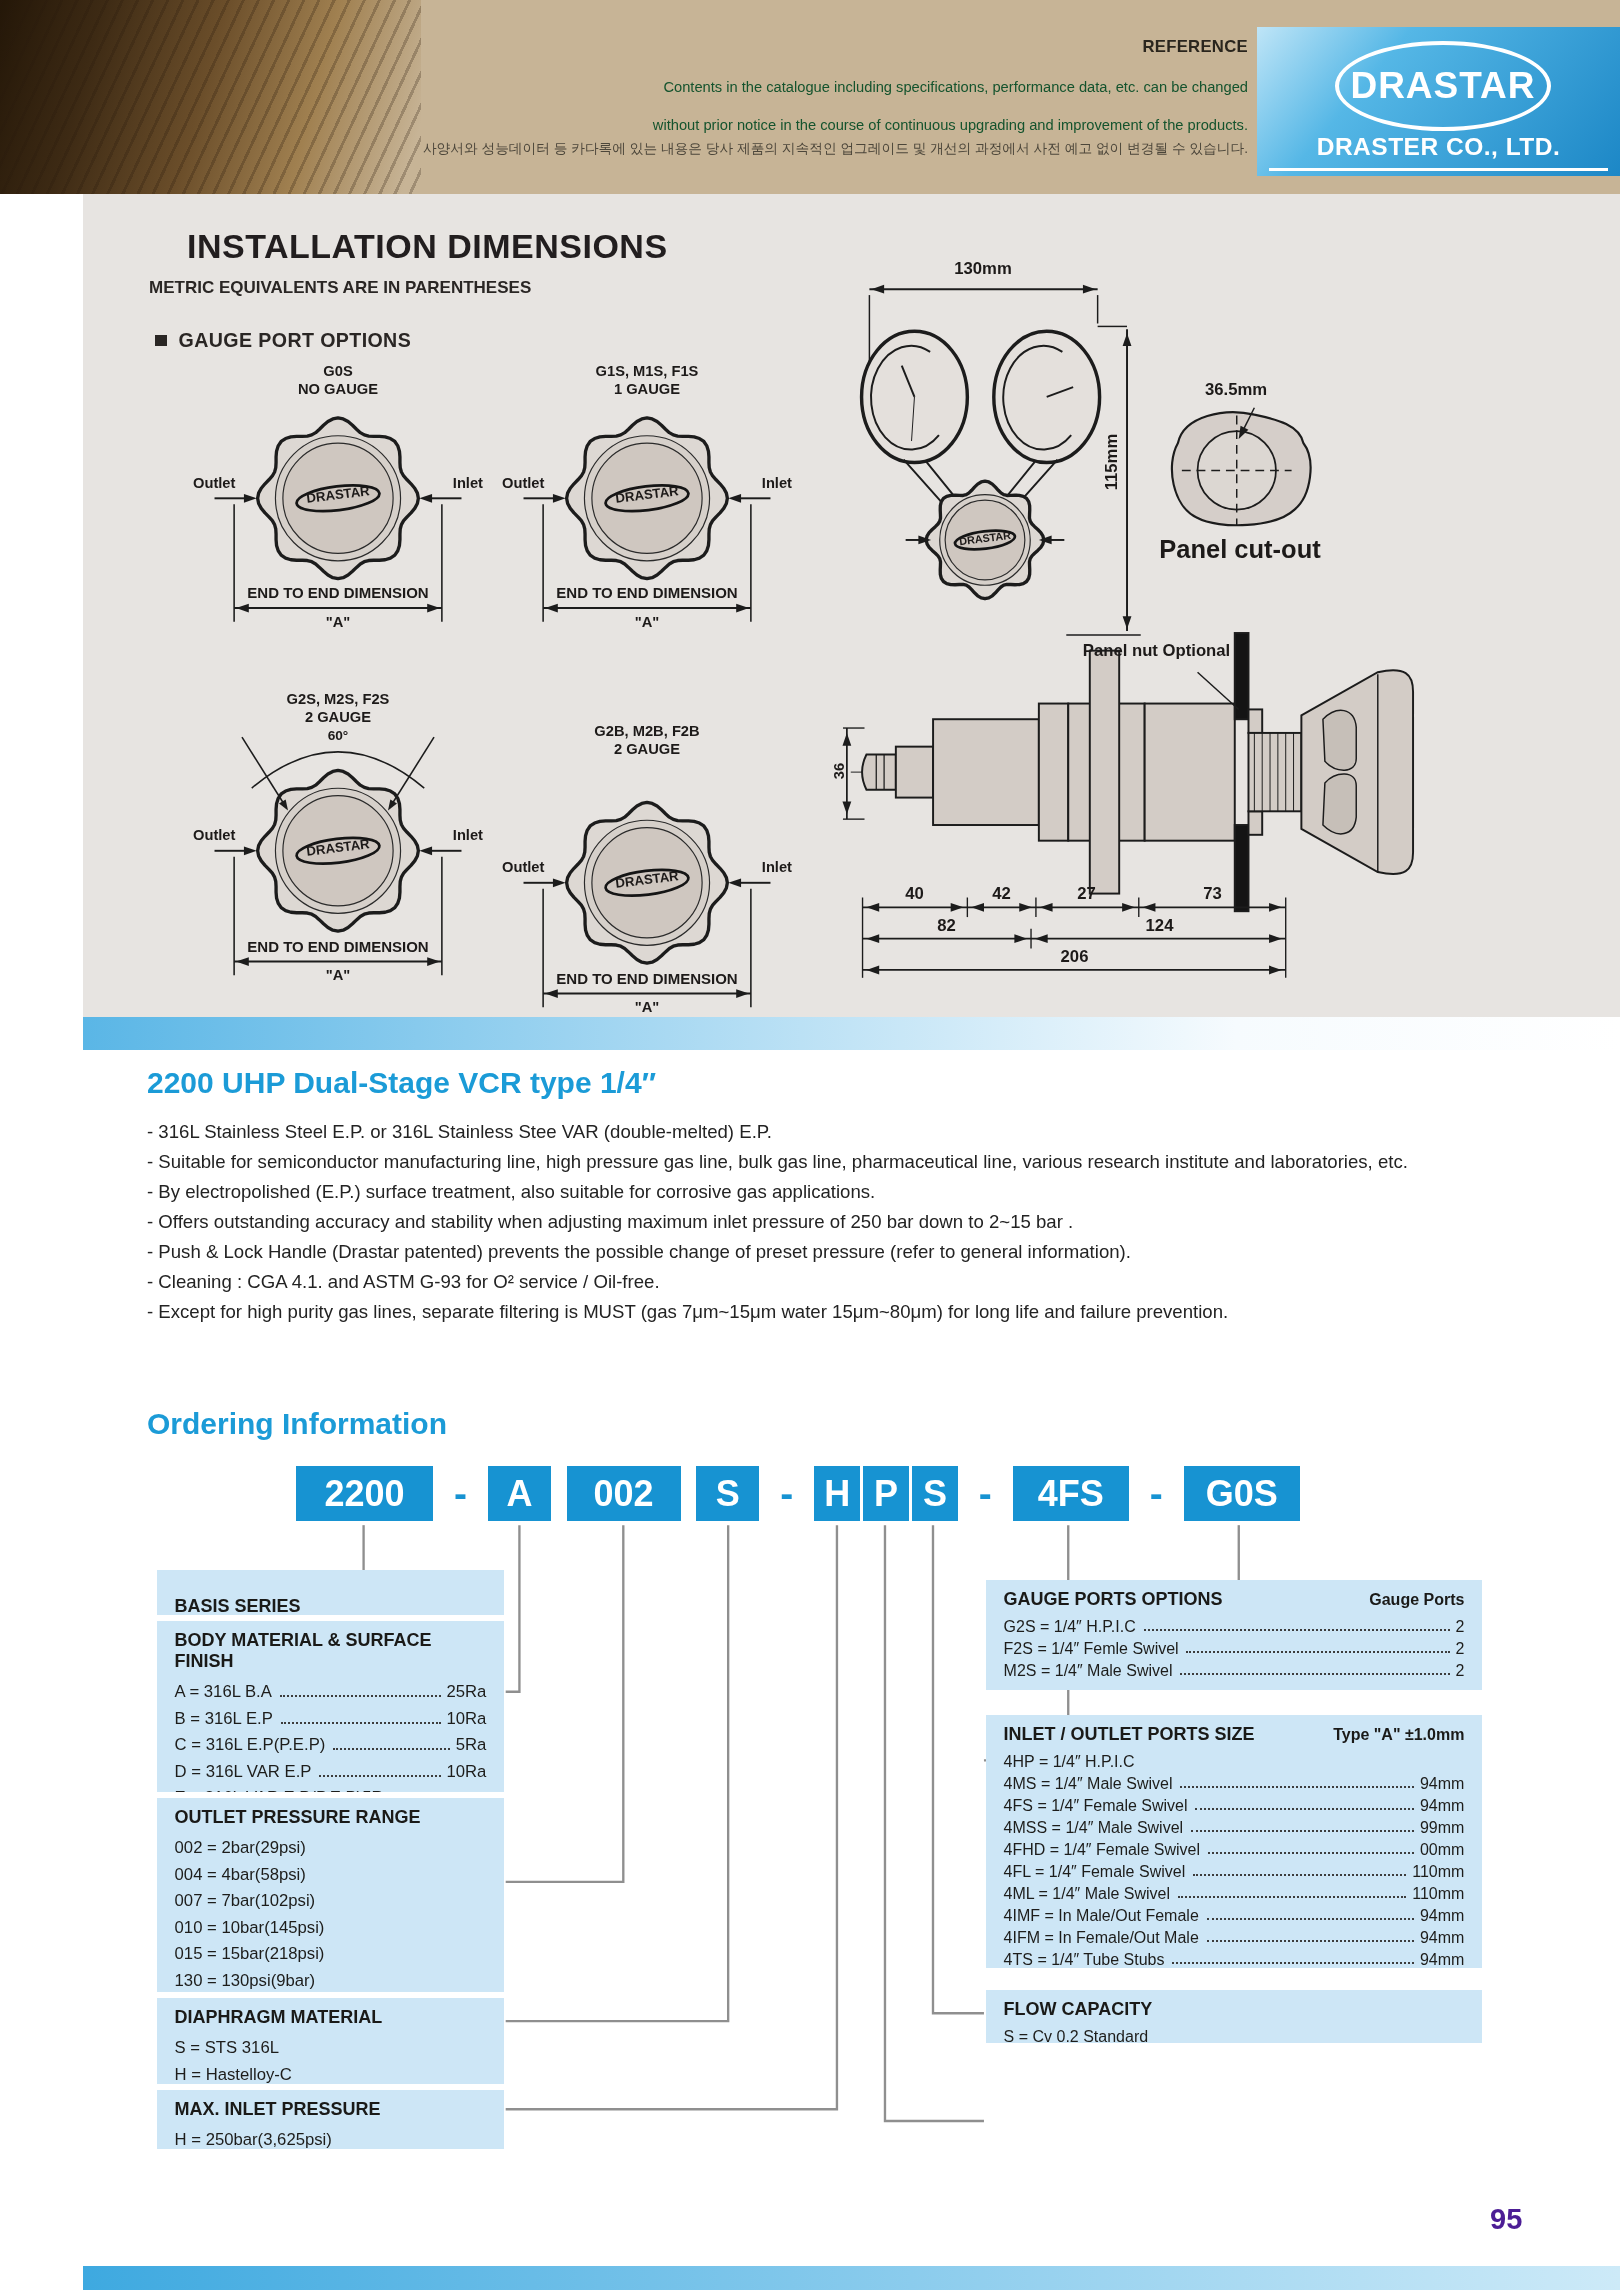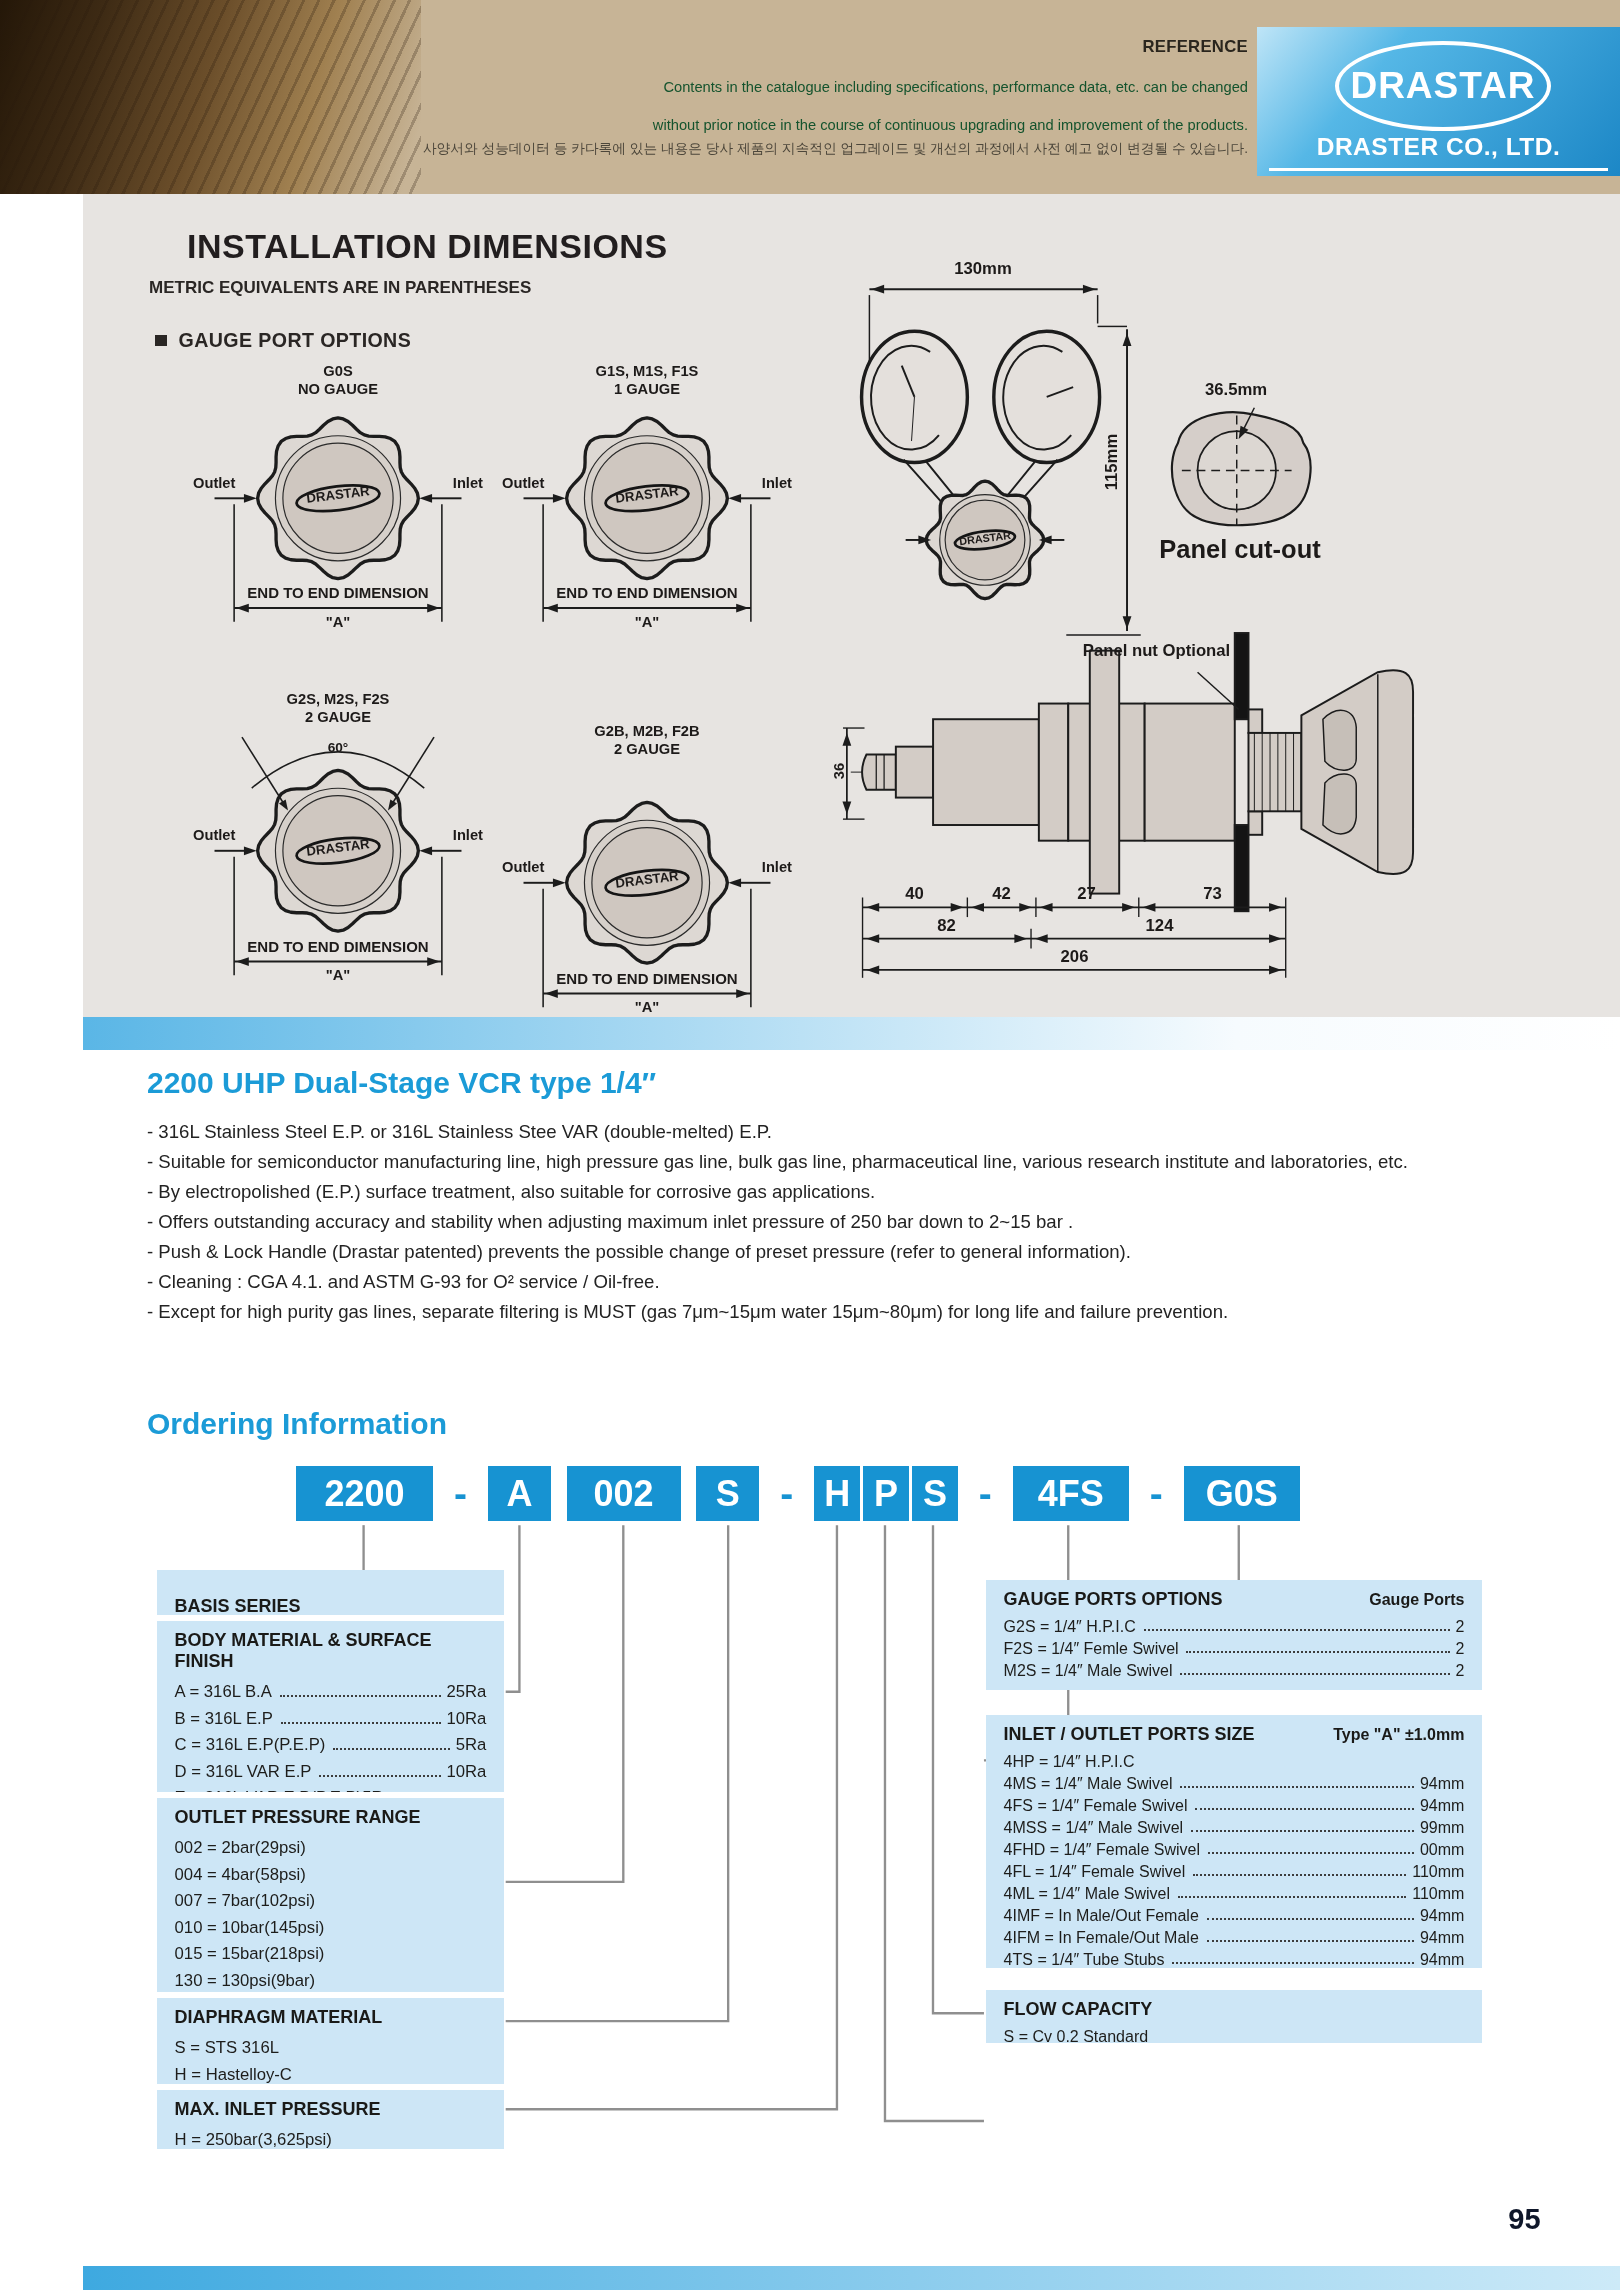--- a/index.html
+++ b/index.html
@@ -74,22 +74,22 @@
   .tl{left:157px;width:347px;}
   .tr2{left:986px;width:496px;}
   .tbl h4{margin:0 0 3.9px;font-size:18px;font-weight:bold;color:#1a1a18;display:flex;justify-content:space-between;align-items:baseline;}
   .tbl h4 .hr2{font-size:16px;}
   .trow{display:flex;align-items:flex-end;font-size:16.7px;color:#1d1d1b;height:26.5px;}
   .tr2 .trow{height:22px;font-size:16px;}
   .trow .lbl{white-space:nowrap;}
   .dots{flex:1;border-bottom:2.2px dotted #3c3c3c;margin:0 5.9px 4.9px 7.8px;min-width:9.8px;}
   .tval{white-space:nowrap;text-align:right;}
 
-  .pageno{position:absolute;left:1490px;top:2203px;width:69px;text-align:center;
-    font-size:29px;font-weight:bold;color:#0f172a;}
+  .pageno{position:absolute;left:1490px;top:2203px;width:69px;text-align:left;
+    font-size:29px;font-weight:bold;color:#4c1d95;}
 </style>
 </head>
 <body>
 
 <div class="page">
 
   <div class="hdr">
     <div class="hdr-photo"></div>
     <div class="ref">
       <div class="t">REFERENCE</div>
@@ -180,21 +180,21 @@
         <polygon points="46,278 59.0,282.5 59.0,273.5" fill="#1c1c1c"></polygon>
         <polygon points="254,278 241.0,273.5 241.0,282.5" fill="#1c1c1c"></polygon>
         <path d="M 62,101 Q 150,27 238,101" fill="none" stroke="#1c1c1c" stroke-width="1.6"></path>
         <line x1="96" y1="119" x2="52" y2="49" stroke="#1c1c1c" stroke-width="1.6"></line>
         <polygon points="99,124 96.6,112.6 89.8,116.8" fill="#1c1c1c"></polygon>
         <line x1="204" y1="119" x2="248" y2="49" stroke="#1c1c1c" stroke-width="1.6"></line>
         <polygon points="201,124 210.2,116.8 203.4,112.6" fill="#1c1c1c"></polygon>
       </svg>
     <span class="c1">G2S, M2S, F2S</span>
     <span class="c2">2 GAUGE</span>
-    <span class="ang" style="top:51px;">60°</span>
+    <span class="ang" style="top:39px;">60°</span>
     <span class="out" style="left:2px;top:138px;">Outlet</span>
     <span class="inl" style="top:138px;">Inlet</span>
     <span class="brand" style="top:151px;">DRASTAR</span>
     <span class="dim" style="top:249px;">END TO END DIMENSION</span>
     <span class="ref2" style="top:278px;">"A"</span>
   </div>
 
   <div class="gd" style="left:500px;top:721px;">
     <svg width="294" height="304" viewBox="0 0 300 310">
         <path d="M232.0,165.0L231.0,170.3L228.3,175.3L224.5,179.8L220.5,183.9L217.0,187.8L214.7,191.8L213.5,196.3L213.2,201.5L213.2,207.2L212.7,213.1L211.0,218.5L208.0,223.0L203.5,226.0L198.1,227.7L192.2,228.2L186.5,228.2L181.3,228.5L176.8,229.7L172.8,232.0L168.9,235.5L164.8,239.5L160.3,243.3L155.3,246.0L150.0,247.0L144.7,246.0L139.7,243.3L135.2,239.5L131.1,235.5L127.2,232.0L123.2,229.7L118.7,228.5L113.5,228.2L107.8,228.2L101.9,227.7L96.5,226.0L92.0,223.0L89.0,218.5L87.3,213.1L86.8,207.2L86.8,201.5L86.5,196.3L85.3,191.8L83.0,187.8L79.5,183.9L75.5,179.8L71.7,175.3L69.0,170.3L68.0,165.0L69.0,159.7L71.7,154.7L75.5,150.2L79.5,146.1L83.0,142.2L85.3,138.2L86.5,133.7L86.8,128.5L86.8,122.8L87.3,116.9L89.0,111.5L92.0,107.0L96.5,104.0L101.9,102.3L107.8,101.8L113.5,101.8L118.7,101.5L123.2,100.3L127.2,98.0L131.1,94.5L135.2,90.5L139.7,86.7L144.7,84.0L150.0,83.0L155.3,84.0L160.3,86.7L164.8,90.5L168.9,94.5L172.8,98.0L176.8,100.3L181.3,101.5L186.5,101.8L192.2,101.8L198.1,102.3L203.5,104.0L208.0,107.0L211.0,111.5L212.7,116.9L213.2,122.8L213.2,128.5L213.5,133.7L214.7,138.2L217.0,142.2L220.5,146.1L224.5,150.2L228.3,154.7L231.0,159.7L232.0,165.0Z" fill="#ddd8d3" stroke="#1c1c1c" stroke-width="3.4" stroke-linejoin="round"></path>

